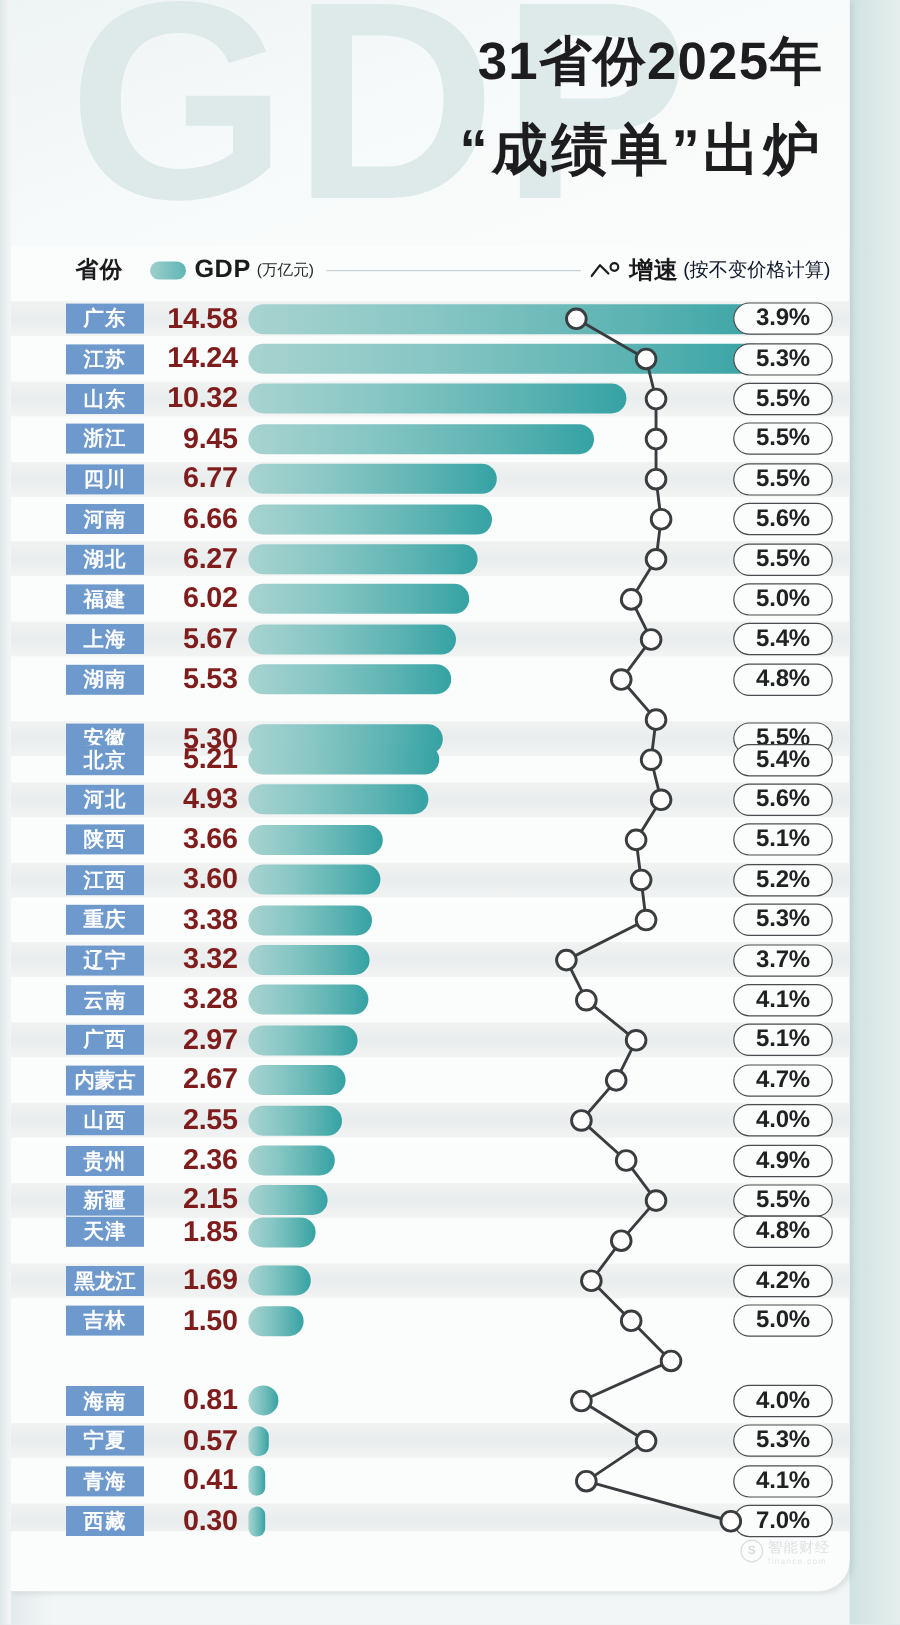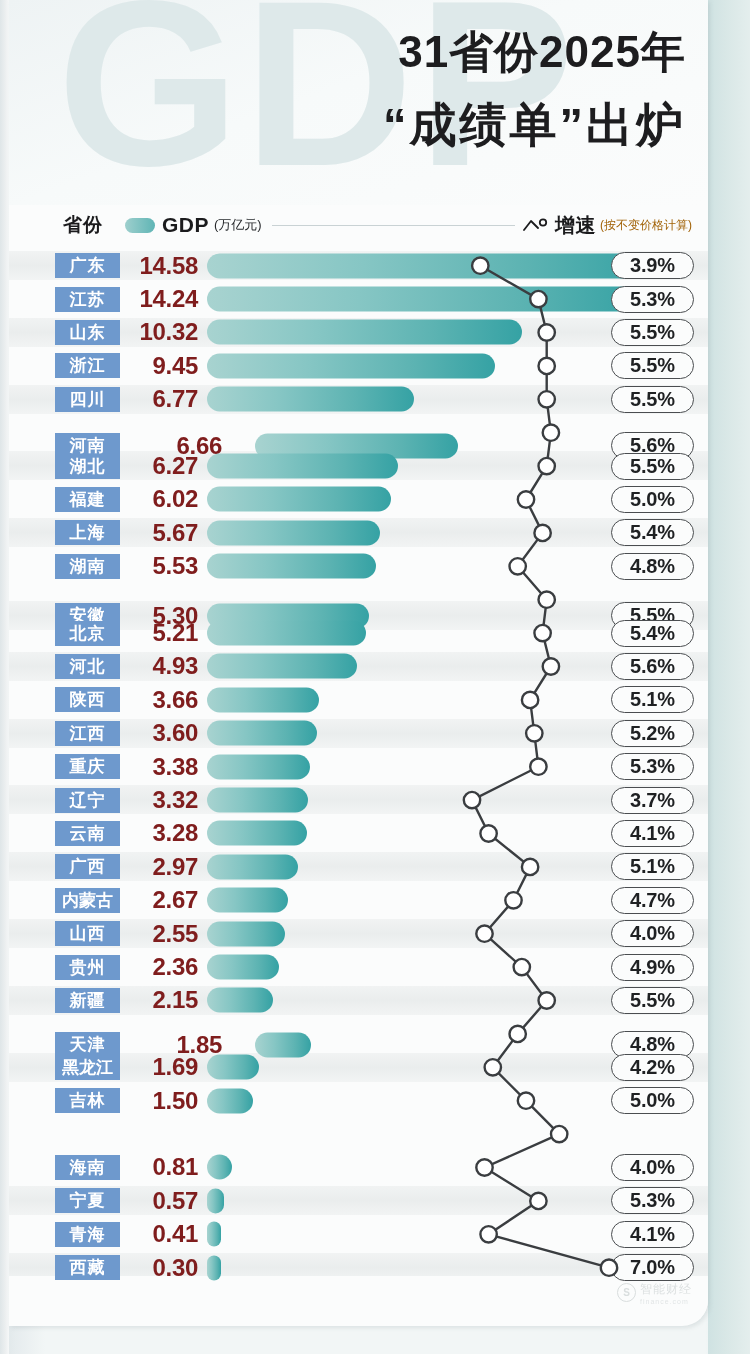--- a/index.html
+++ b/index.html
@@ -124,22 +124,22 @@
     margin: 0 8px 0 10px;
   }
   .legend-lineicon { width: 30px; height: 16px; margin-right: 2px; }
   .legend-growth {
     font-size: 20px;
     font-weight: 700;
     color: #1b1b1d;
     letter-spacing: 0.5px;
   }
   .legend-note {
-    font-size: 12px;
-    color: #a16207;
+    font-size: 16px;
+    color: #0f172a;
     margin-left: 4px;
     margin-right: 2px;
   }
 
   
   .chart {
     position: relative;
     height: 1076px;
   }
   .rows { position: absolute; inset: 0; }
@@ -330,21 +330,21 @@
           </div>
           <div class="row" style="top: 137.6px;">
             <div class="stripe"></div>
             <div class="prov-badge">四川</div>
             <div class="gdp-val">6.77</div>
             <div class="bar-area">
               <div class="bar" style="width: 206.629px;"></div>
             </div>
             <div class="pct-pill">5.5%</div>
           </div>
-          <div class="row alt" style="top: 184px; gap: 24px;">
+          <div class="row alt" style="top: 171px;">
             <div class="stripe"></div>
             <div class="prov-badge">河南</div>
             <div class="gdp-val">6.66</div>
             <div class="bar-area">
               <div class="bar" style="width: 203.272px;"></div>
             </div>
             <div class="pct-pill">5.6%</div>
           </div>
           <div class="row" style="top: 204.4px;">
             <div class="stripe"></div>
@@ -492,21 +492,21 @@
           </div>
           <div class="row" style="top: 738.8px;">
             <div class="stripe"></div>
             <div class="prov-badge">新疆</div>
             <div class="gdp-val">2.15</div>
             <div class="bar-area">
               <div class="bar" style="width: 65.6207px;"></div>
             </div>
             <div class="pct-pill">5.5%</div>
           </div>
-          <div class="row alt" style="top: 783px; gap: 24px;">
+          <div class="row alt" style="top: 765px;">
             <div class="stripe"></div>
             <div class="prov-badge">天津</div>
             <div class="gdp-val">1.85</div>
             <div class="bar-area">
               <div class="bar" style="width: 56.4643px;"></div>
             </div>
             <div class="pct-pill">4.8%</div>
           </div>
           <div class="row" style="top: 805.6px;">
             <div class="stripe"></div>

